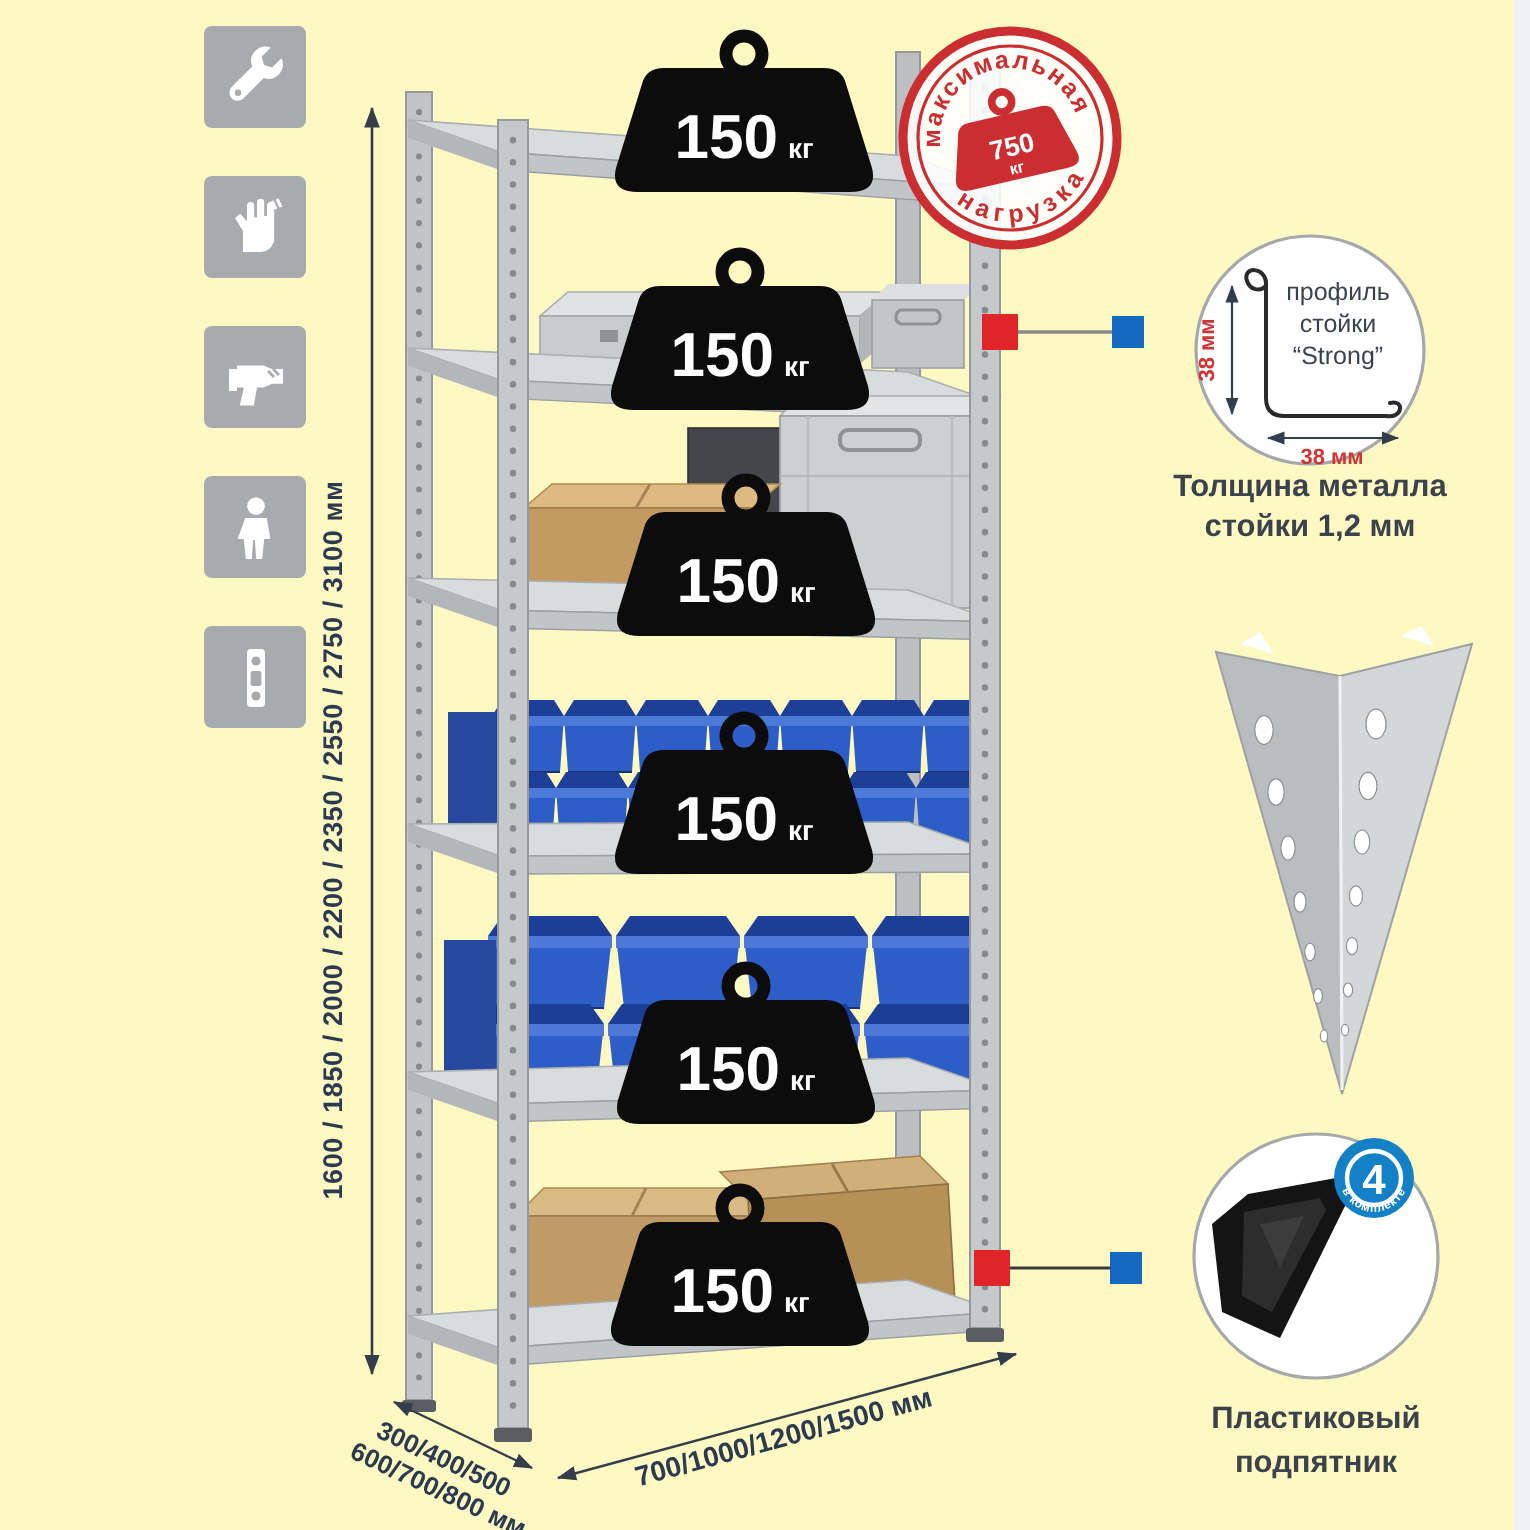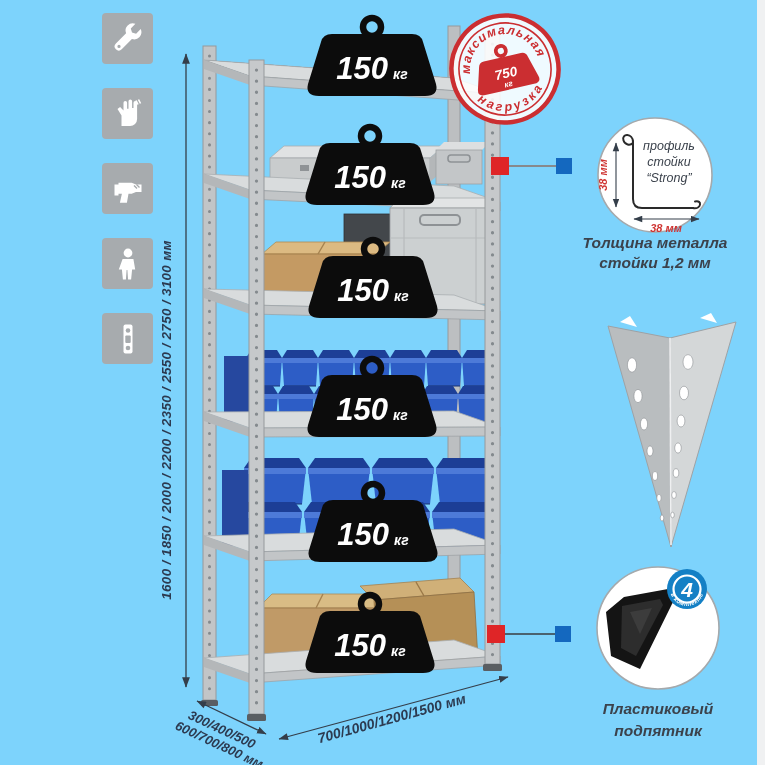--- a/index.html
+++ b/index.html
@@ -1,17 +1,17 @@
 <!DOCTYPE html>
 <html><head>
 <meta charset="utf-8">
 <style>
   html,body{margin:0;padding:0;background:#ffffff;}
-  .stage{position:relative;width:765px;height:765px;background:#7dd3fc;overflow:hidden;
-         font-family:"Liberation Sans","DejaVu Sans",sans-serif;font-style:italic;}
+  .stage{position:relative;width:765px;height:765px;background:#fef9c3;overflow:hidden;
+         font-family:"Liberation Sans","DejaVu Sans",sans-serif;}
   .stage svg{display:block;}
   #scene{position:absolute;left:0;top:0;}
   .icon-box{position:absolute;left:102px;width:51px;height:51px;background:#a7abae;
             border-radius:4px;display:flex;align-items:center;justify-content:center;}
   text{font-family:"Liberation Sans","DejaVu Sans",sans-serif;}
 </style>
 </head>
 <body>
 
 <div class="stage">

